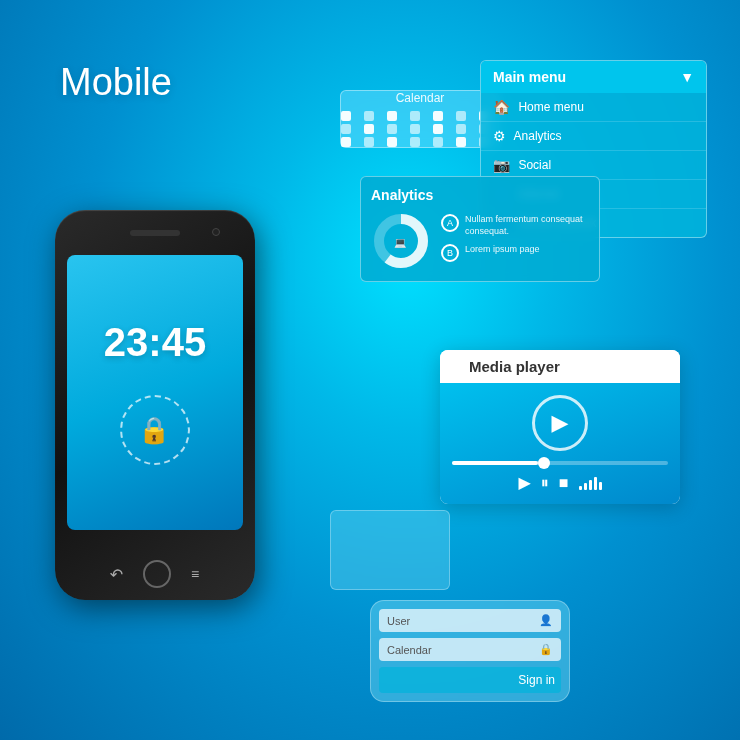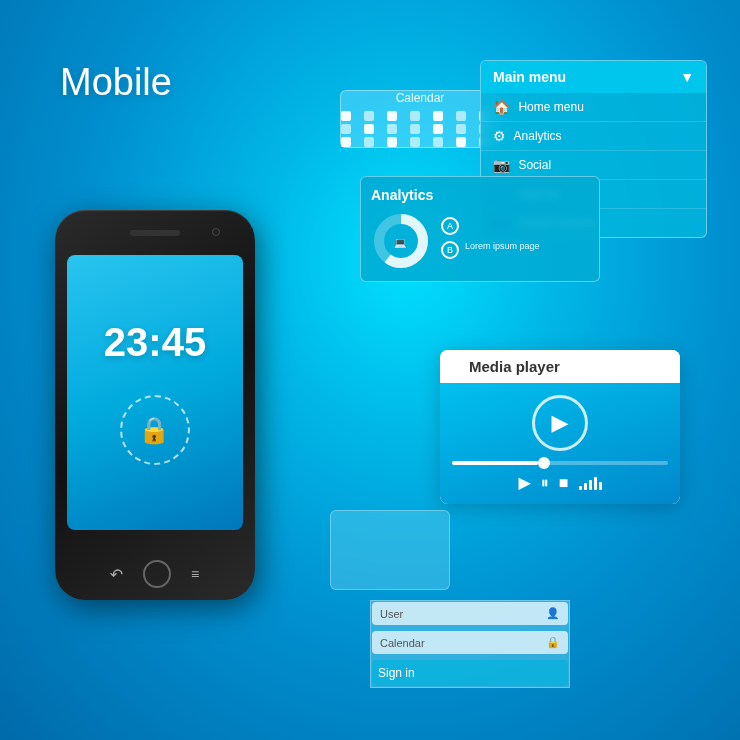--- a/index.html
+++ b/index.html
@@ -316,39 +316,39 @@
     }
 
     
     .login-panel {
       position: absolute;
       top: 560px;
       left: 30px;
       width: 200px;
       background: rgba(100,210,240,0.5);
       border: 1px solid rgba(255,255,255,0.3);
-      border-radius: 0;
-      padding: 1px;
+      border-radius: 14px;
+      padding: 8px;
       backdrop-filter: blur(4px);
     }
     .login-field {
       background: rgba(255,255,255,0.7);
       border-radius: 4px;
       padding: 5px 8px;
       margin-bottom: 6px;
       font-size: 11px;
       color: #555;
       display: flex;
       align-items: center;
       justify-content: space-between;
     }
     .login-btn {
       background: rgba(0,180,220,0.7);
       color: white;
-      text-align: left;
+      text-align: right;
       border-radius: 4px;
       padding: 6px;
       font-size: 12px;
     }
 
     
     .extra-panel {
       position: absolute;
       top: 470px;
       left: -10px;
@@ -450,20 +450,21 @@
       <svg class="donut-chart" viewBox="0 0 60 60">
         <circle cx="30" cy="30" r="22" fill="none" stroke="rgba(255,255,255,0.25)" stroke-width="10"></circle>
         <circle cx="30" cy="30" r="22" fill="none" stroke="rgba(255,255,255,0.85)" stroke-width="10" stroke-dasharray="83 55" stroke-dashoffset="0" transform="rotate(-90 30 30)"></circle>
         <text x="30" y="35" text-anchor="middle" fill="white" font-size="10" font-weight="bold">💻</text>
       </svg>
       <div class="analytics-list">
         <div class="analytics-item">
           <div class="badge-circle">
             <span>A</span>
           </div>
+          <div class="analytics-text">Nullam fermentum consequat consequat.</div>
         </div>
         <div class="analytics-item">
           <div class="badge-circle">
             <span>B</span>
           </div>
           <div class="analytics-text">Lorem ipsum page</div>
         </div>
       </div>
     </div>
   </div>

